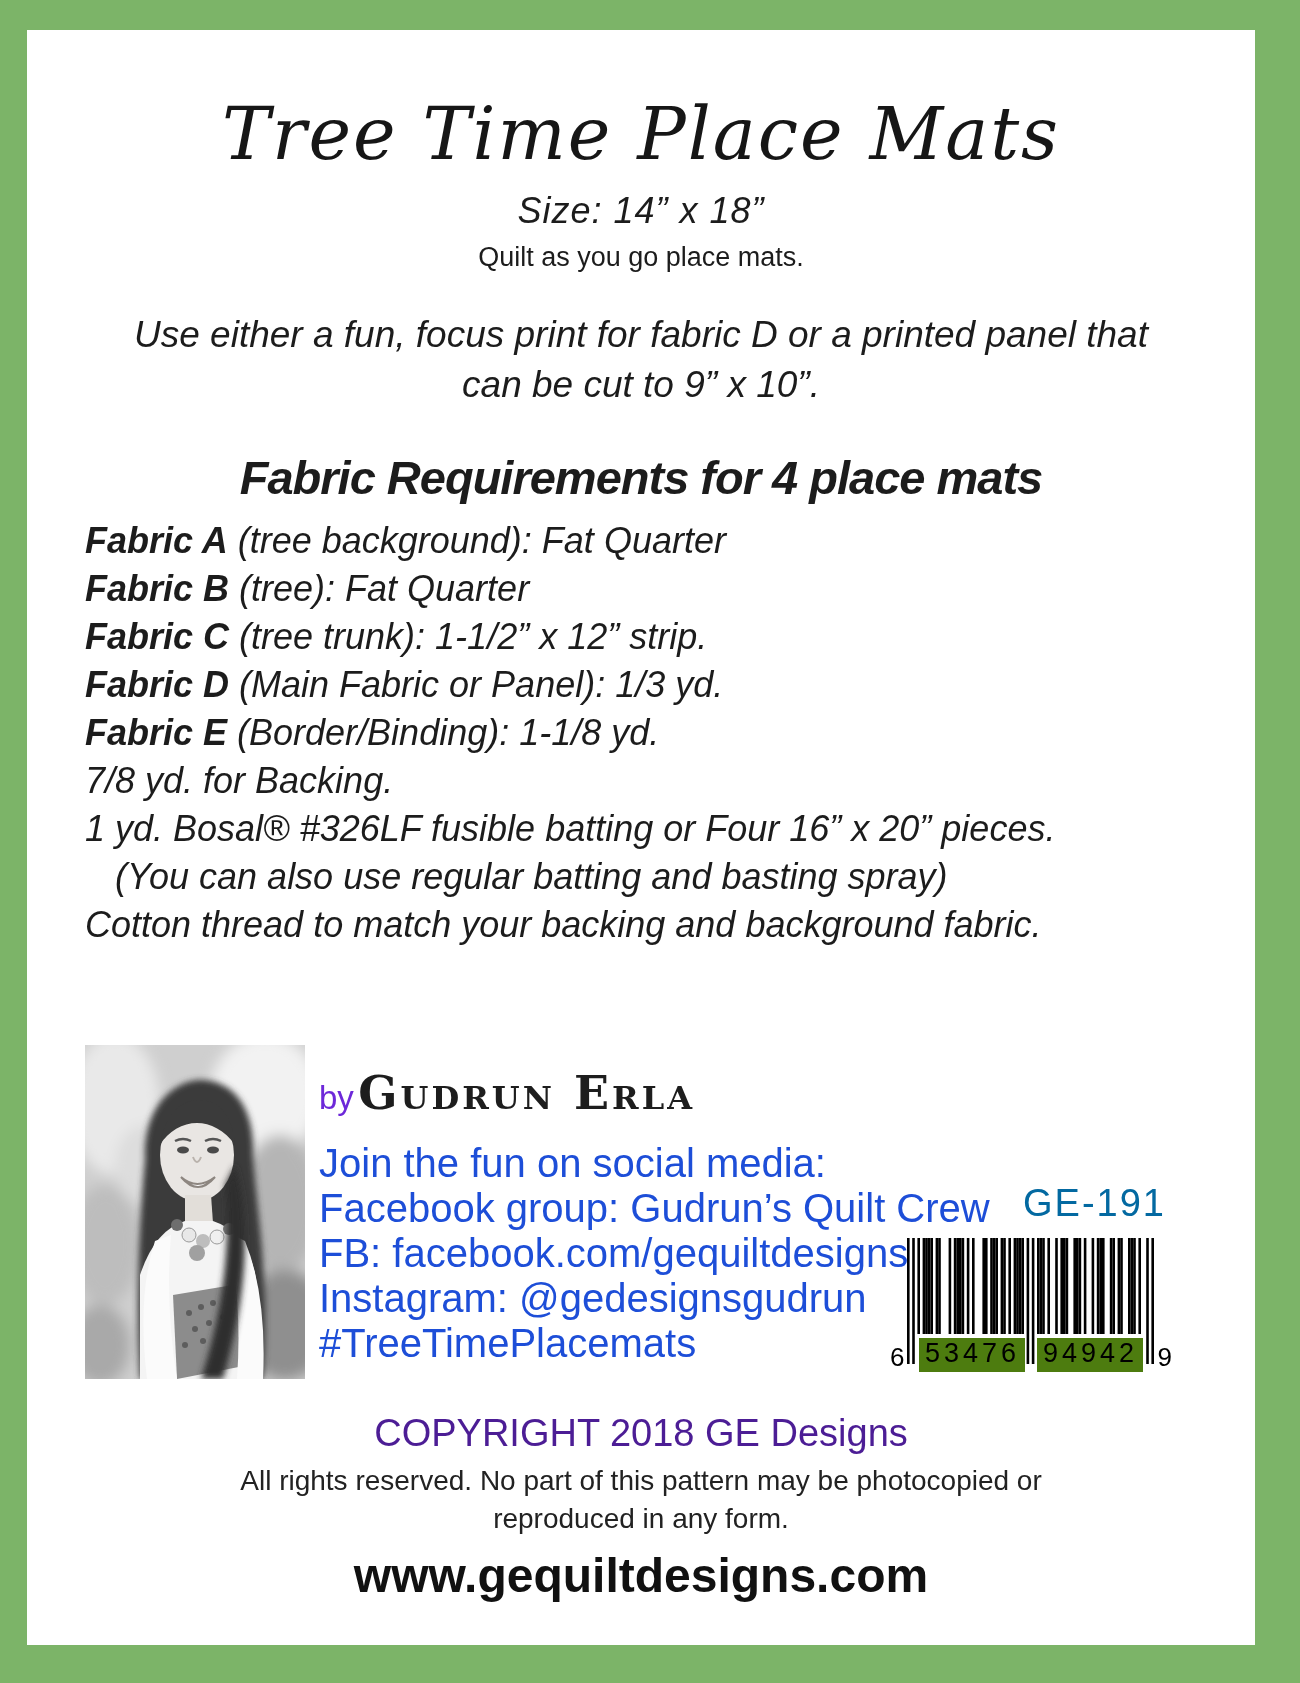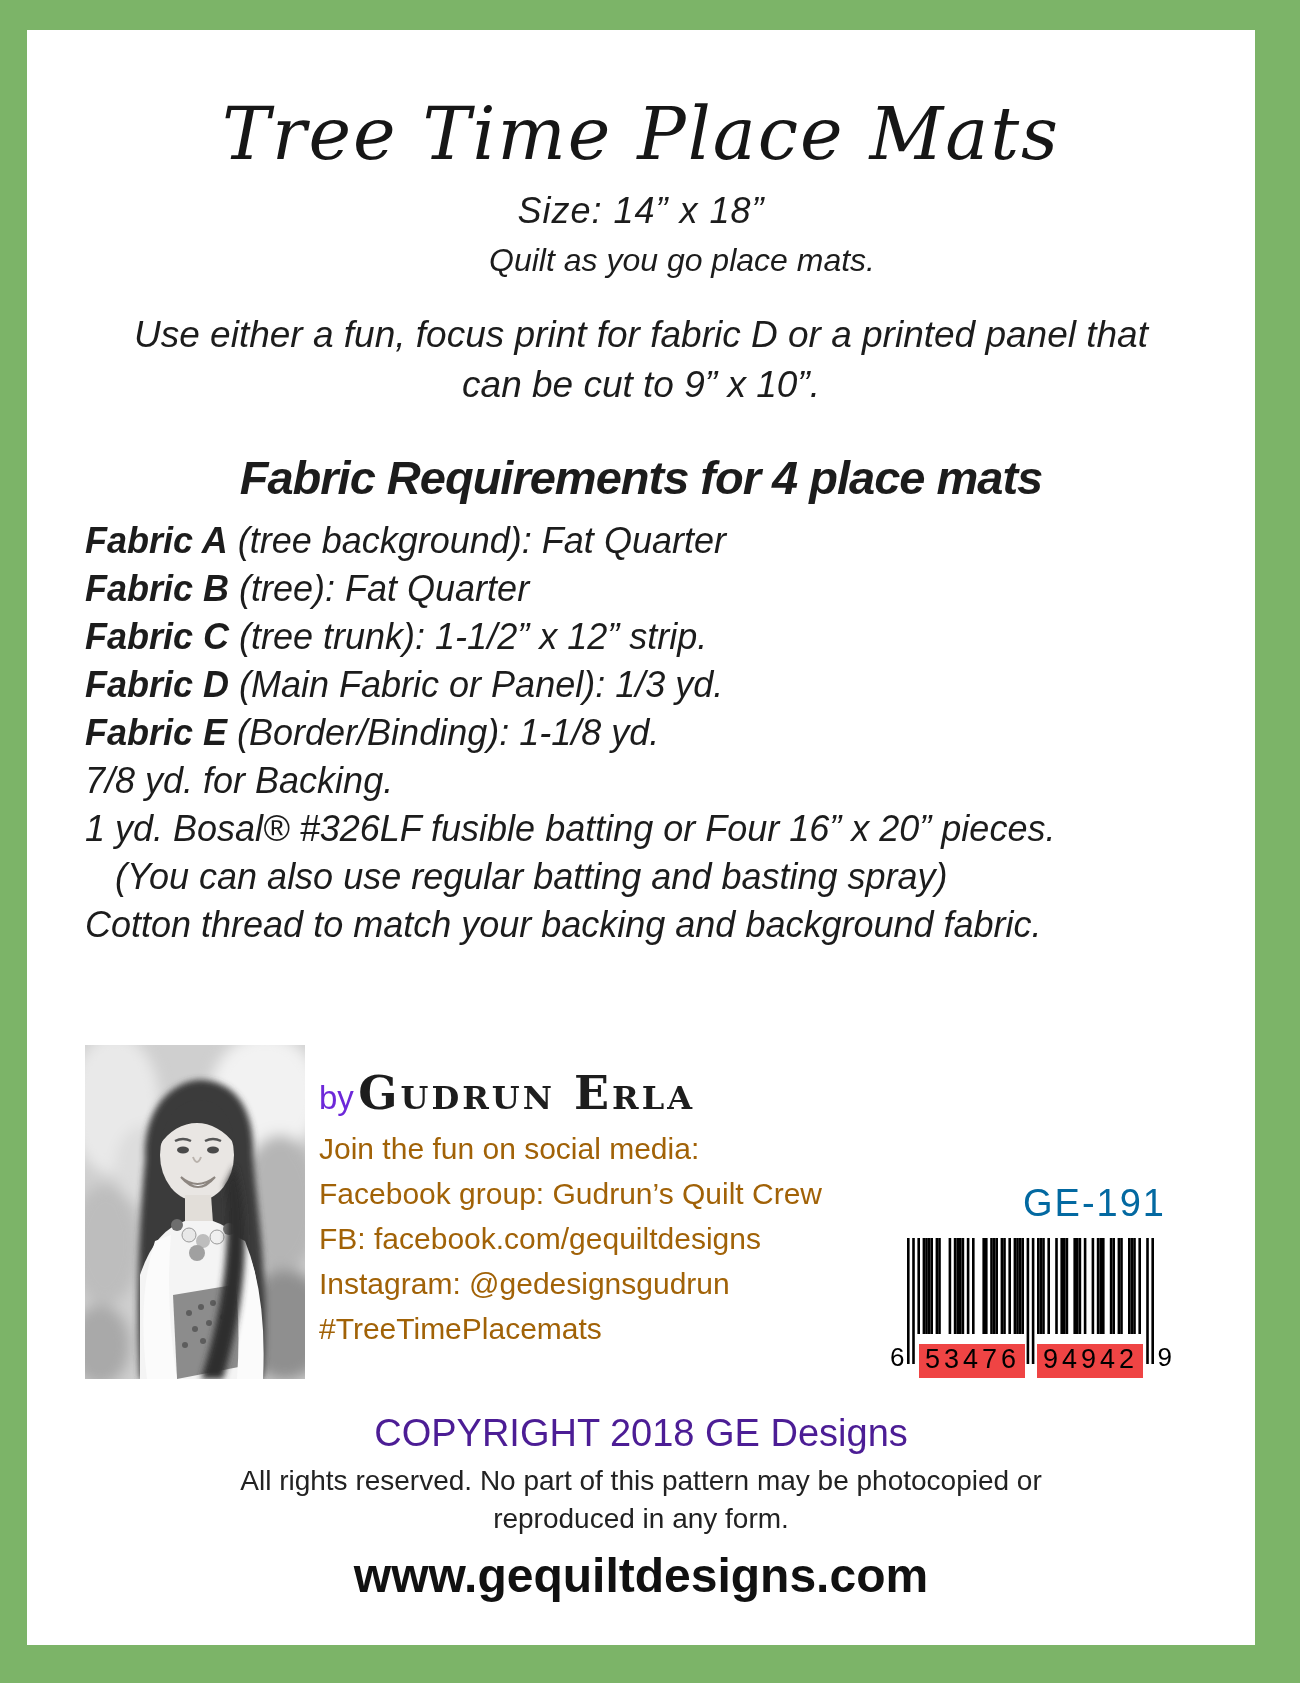--- a/index.html
+++ b/index.html
@@ -25,23 +25,22 @@
     font-size:72px; letter-spacing:2px;
     color:#161616;
   }
   .size-line {
     position:absolute; top:160px; left:0; width:100%;
     text-align:center; font-style:italic;
     font-size:36px; letter-spacing:1px;
   }
   .quilt-line {
     position:absolute; top:212px; left:0; width:100%;
-    text-align:center; font-style:italic;
-    font-size:32px;
-    padding-left:41px;
+    text-align:center; 
+    font-size:27px;
   }
   .intro {
     position:absolute; top:280px; left:40px; right:40px;
     text-align:center; font-style:italic;
     font-size:37px; line-height:50px;
   }
   .req-heading {
     position:absolute; top:420px; left:0; width:100%;
     text-align:center;
     font-style:italic; font-weight:700;
@@ -64,39 +63,39 @@
 
   .author-text { position:absolute; left:292px; top:1036px; }
   .by-line { white-space:nowrap; }
   .by-word { font-size:33px; color:#6d28d9; }
   .author-name {
     font-family:"DejaVu Serif", serif;
     font-variant:small-caps;
     font-weight:700; font-size:46px;
     letter-spacing:3px; color:#1d1d1d;
   }
-  .social { margin-top:6px; font-size:30px; line-height:45px; color:#a16207; }
+  .social { margin-top:21px; font-size:40px; line-height:45px; color:#1d4ed8; }
 
   .sku {
     position:absolute; left:996px; top:1152px;
     font-size:38px; letter-spacing:2px; color:#0369a1;
   }
   .barcode {
     position:absolute; left:860px; top:1200px;
     display:flex; align-items:flex-end;
   }
   .bc-first, .bc-last {
     font-size:26px; line-height:26px; padding:0 3px 2px 3px; color:#000;
   }
   .bc-wrap { position:relative; width:247px; height:142px; }
   .bc-wrap svg { position:absolute; left:0; top:8px; }
   .bc-left, .bc-right {
-    position:absolute; top:114px; height:34px;
+    position:absolute; top:108px; height:34px;
     font-size:27px; letter-spacing:4px; text-align:center;
-    background:#ef4444; color:#000;
+    background:#4d7c0f; color:#000;
   }
   .bc-left  { left:12px;  width:106px; }
   .bc-right { left:130px; width:106px; }
 
   .copyright {
     position:absolute; top:1382px; left:0; width:100%;
     text-align:center; font-size:38px; color:#4c1d95;
   }
   .rights {
     position:absolute; top:1432px; left:0; width:100%;

